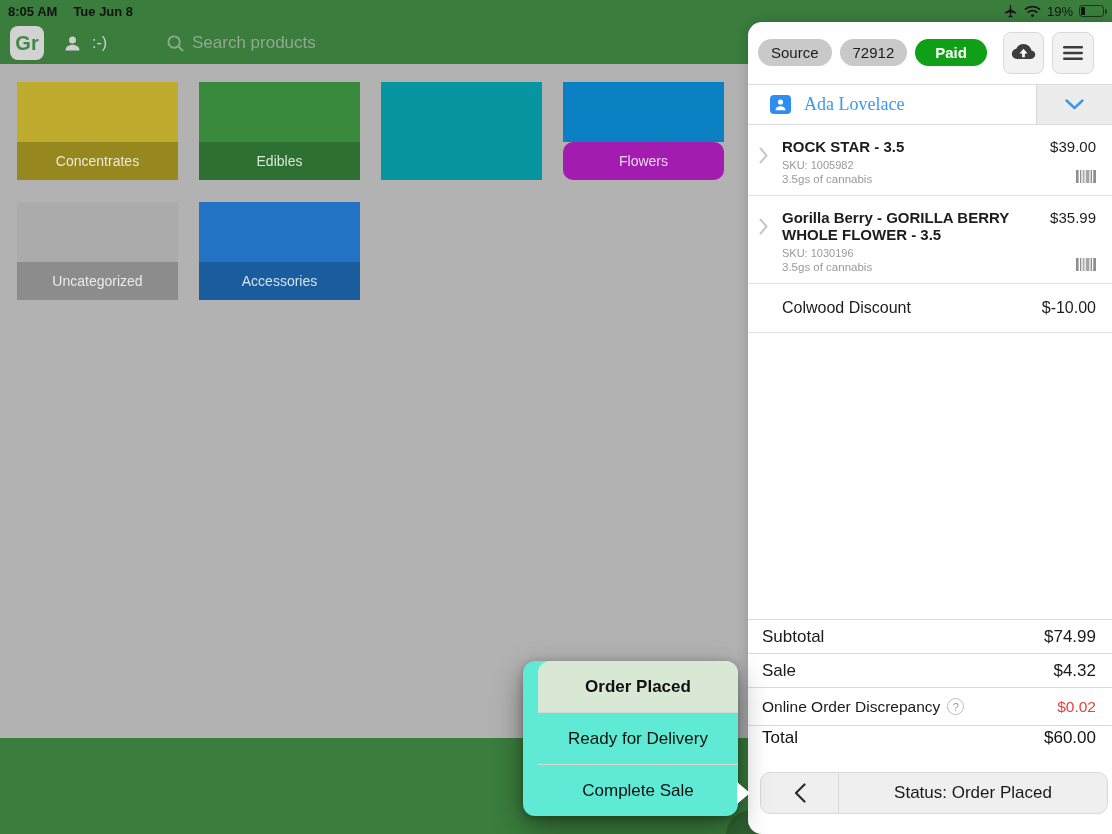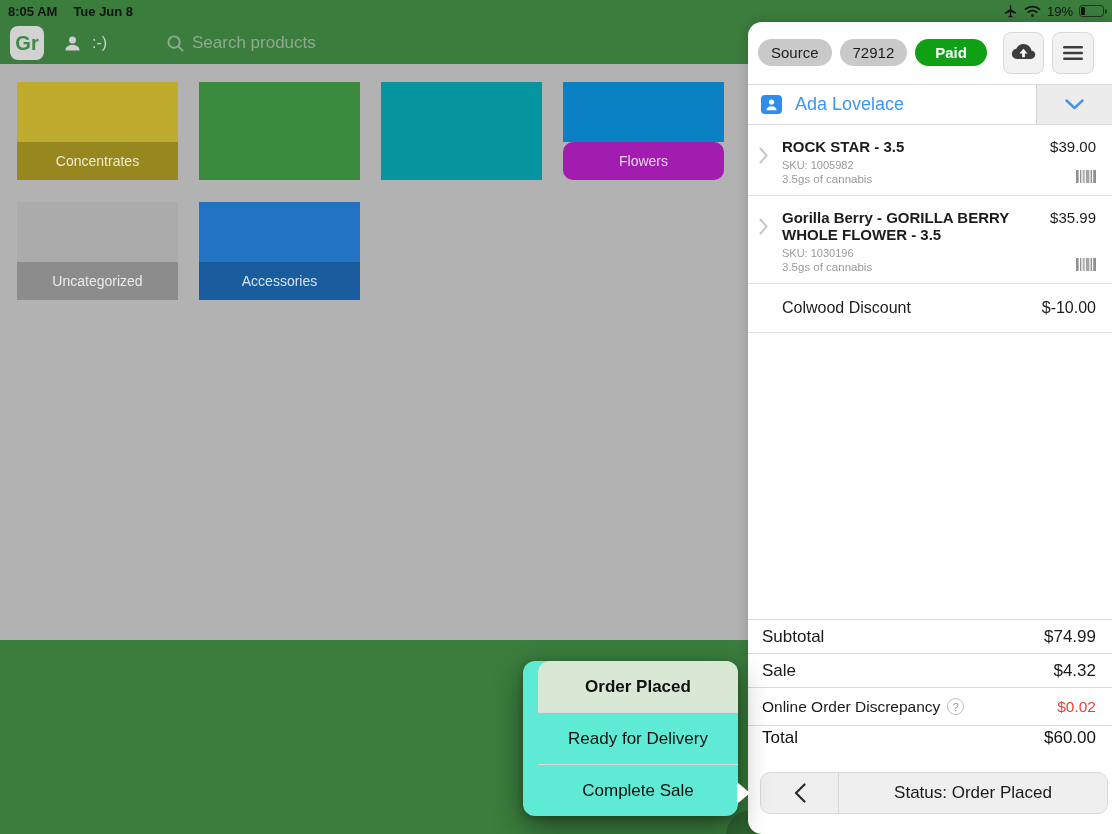--- a/index.html
+++ b/index.html
@@ -18,21 +18,21 @@
   
   .appbar{position:absolute;top:22px;left:0;width:748px;height:42px;}
   .logo{position:absolute;left:10px;top:4px;width:34px;height:34px;border-radius:8px;background:#d2d2d2;
     display:flex;align-items:center;justify-content:center;font-size:20px;font-weight:700;color:#3f8a44;}
   .person-ic{position:absolute;left:62px;top:11px;}
   .smiley{position:absolute;left:92px;top:12px;color:#cfcfcf;font-size:16px;}
   .search-ic{position:absolute;left:166px;top:12px;}
   .search-ph{position:absolute;left:192px;top:11px;color:#90a991;font-size:17px;}
 
   
-  .main{position:absolute;top:64px;left:0;width:748px;height:576px;background:#b2b2b2;}
+  .main{position:absolute;top:64px;left:0;width:748px;height:674px;background:#b2b2b2;}
   .tile-row{position:absolute;left:17px;display:flex;gap:21px;}
   .row1{top:18px;} .row2{top:138px;}
   .tile{width:161px;height:98px;display:flex;flex-direction:column;overflow:hidden;}
   .tile-top{flex:1;}
   .tile-band{height:38px;display:flex;align-items:center;justify-content:center;
     font-size:14px;color:rgba(255,255,255,.82);}
 
   
   .fab{position:absolute;left:726px;top:810px;width:52px;height:52px;border-radius:50%;background:#2f6331;z-index:2;}
 
@@ -41,21 +41,21 @@
     border-radius:14px 0 0 14px;z-index:3;box-shadow:0 0 12px rgba(0,0,0,.18);box-sizing:border-box;}
   .cart-header{display:flex;align-items:center;padding:9px 18px 0 10px;gap:8px;height:52px;box-sizing:border-box;}
   .pill{border-radius:14px;padding:5px 13px;font-size:15px;color:#1c1c1c;background:#c9c9c9;white-space:nowrap;}
   .pill.paid{background:#0fa015;color:#fff;font-weight:600;padding:5px 20px;}
   .hspacer{flex:1;}
   .sq-btn{width:45px;height:42px;background:#f2f2f2;border:1px solid #d9d9d9;border-radius:8px;
     display:flex;align-items:center;justify-content:center;box-sizing:border-box;}
 
   .customer-row{position:absolute;top:62px;left:0;right:0;height:41px;border-top:1px solid #dcdcdc;
     border-bottom:1px solid #dcdcdc;display:flex;align-items:center;box-sizing:border-box;}
-  .customer-left{display:flex;align-items:center;gap:13px;padding-left:13px;flex:1;}
+  .customer-left{display:flex;align-items:center;gap:13px;padding-left:22px;flex:1;font-family:Liberation Serif, serif;}
   .customer-name{color:#3b97f3;font-size:18px;}
   .customer-toggle{width:75px;height:100%;background:#ececec;border-left:1px solid #d5d5d5;
     display:flex;align-items:center;justify-content:center;}
 
   .items{position:absolute;top:103px;left:0;right:0;}
   .item{position:relative;padding:13px 16px 10px 34px;border-bottom:1px solid #e2e2e2;}
   .item-chev{position:absolute;left:11px;top:22px;}
   .item-name{font-size:15px;font-weight:700;color:#1c1c1c;width:248px;line-height:17px;}
   .item-price{position:absolute;right:16px;top:13px;font-size:15px;color:#1c1c1c;}
   .item-sku{font-size:11px;color:#9a9a9a;margin-top:4px;}
@@ -132,20 +132,21 @@
   </div>
 
   <div class="main">
     <div class="tile-row row1">
       <div class="tile">
         <div class="tile-top" style="background-color: rgb(191, 171, 45);"></div>
         <div class="tile-band" style="background-color: rgb(151, 135, 31);">Concentrates</div>
       </div>
       <div class="tile">
         <div class="tile-top" style="background-color: rgb(57, 138, 61);"></div>
+        <div class="tile-band" style="background-color: rgb(45, 112, 50);">Edibles</div>
       </div>
       <div class="tile">
         <div class="tile-top" style="background-color: rgb(7, 149, 160);"></div>
       </div>
       <div class="tile">
         <div class="tile-top" style="background-color: rgb(11, 128, 194);"></div>
         <div class="tile-band" style="background-color: #a21caf; border-radius: 10px;">Flowers</div>
       </div>
     </div>
     <div class="tile-row row2">

